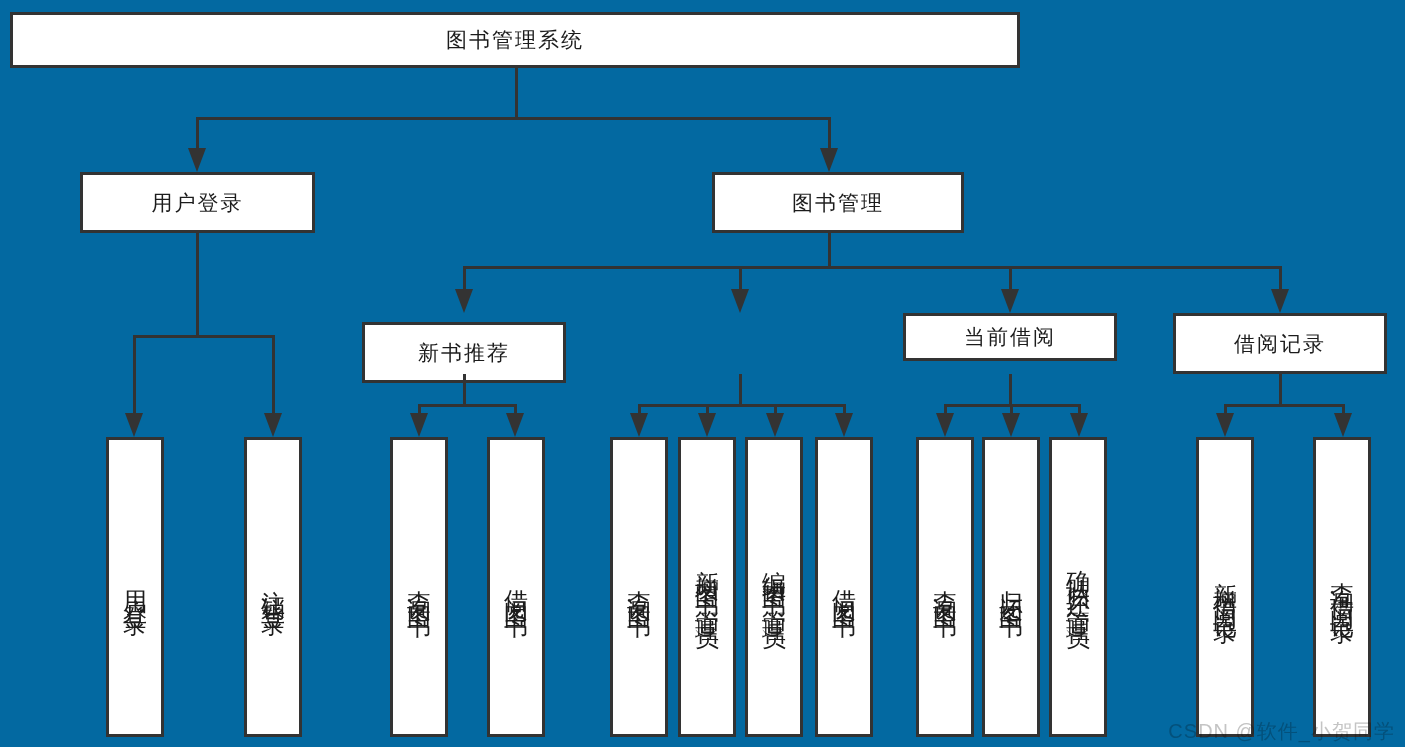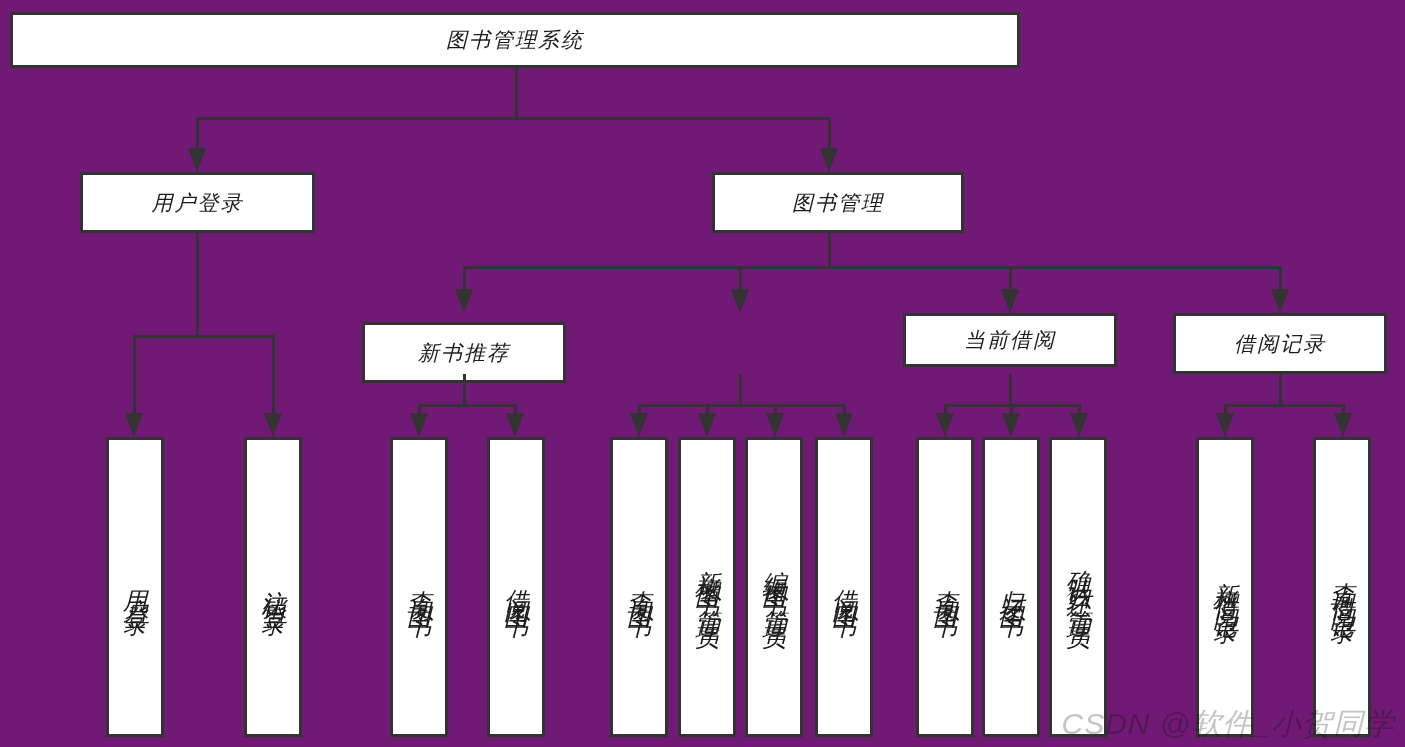--- a/index.html
+++ b/index.html
@@ -1,21 +1,20 @@
 <!DOCTYPE html>
 <html><head>
 <meta charset="utf-8">
 <style>
   html,body { margin:0; padding:0; background:#ffffff; }
   .stage {
     position:relative; width:1405px; height:747px;
-    background:#701a75; overflow:hidden;
+    background:#0369a1; overflow:hidden;
     font-family:"Liberation Sans", sans-serif;
     color:#1c1c1c;
-    font-style:italic;
   }
   .node {
     position:absolute; box-sizing:border-box;
     border:3px solid #333333; background:#ffffff;
     display:flex; align-items:center; justify-content:center;
     font-size:21px; letter-spacing:2px; color:#1c1c1c;
   }
   .leaf {
     position:absolute; box-sizing:border-box; top:437px;
     width:58px; height:300px;
@@ -29,21 +28,21 @@
   }
   .vl { position:absolute; width:3px; background:#333333; }
   .hl { position:absolute; height:3px; background:#333333; }
   .ah {
     position:absolute; width:0; height:0;
     border-left:9px solid transparent; border-right:9px solid transparent;
     border-top:24px solid #333333;
   }
   .watermark {
     position:absolute; right:10px; bottom:2px;
-    font-size:30px; color:#c4c4c4; letter-spacing:1px;
+    font-size:20px; color:#c4c4c4; letter-spacing:1px;
     mix-blend-mode:multiply; z-index:10;
   }
 </style>
 </head>
 <body>
 
 <div class="stage">
 
   <div class="node" style="left:10px;top:12px;width:1010px;height:56px">
     <span>图书管理系统</span>
@@ -52,21 +51,21 @@
   <div class="node" style="left:80px;top:172px;width:235px;height:61px">
     <span>用户登录</span>
   </div>
   <div class="node" style="left:712px;top:172px;width:252px;height:61px">
     <span>图书管理</span>
   </div>
 
   <div class="node" style="left:362px;top:322px;width:204px;height:61px">
     <span>新书推荐</span>
   </div>
-  <div class="node" style="left:903px;top:313px;width:214px;height:54px">
+  <div class="node" style="left:903px;top:313px;width:214px;height:48px">
     <span>当前借阅</span>
   </div>
   <div class="node" style="left:1173px;top:313px;width:214px;height:61px">
     <span>借阅记录</span>
   </div>
 
   <div class="leaf" style="left:106px">
     <span>用户登录</span>
   </div>
   <div class="leaf" style="left:244px">

